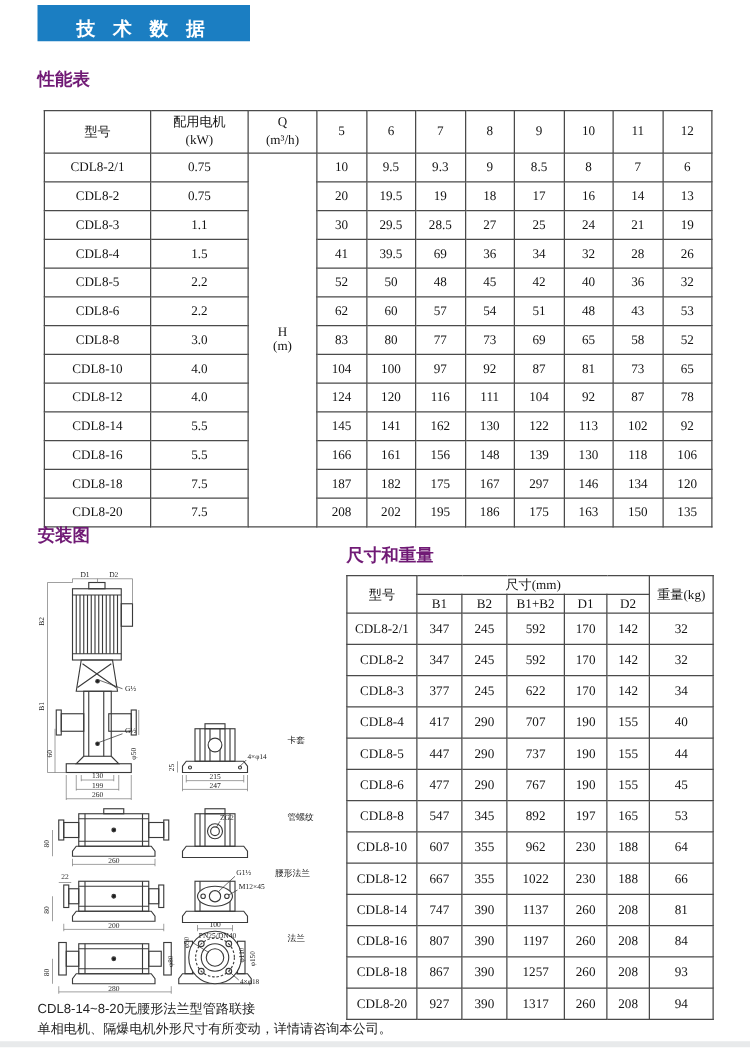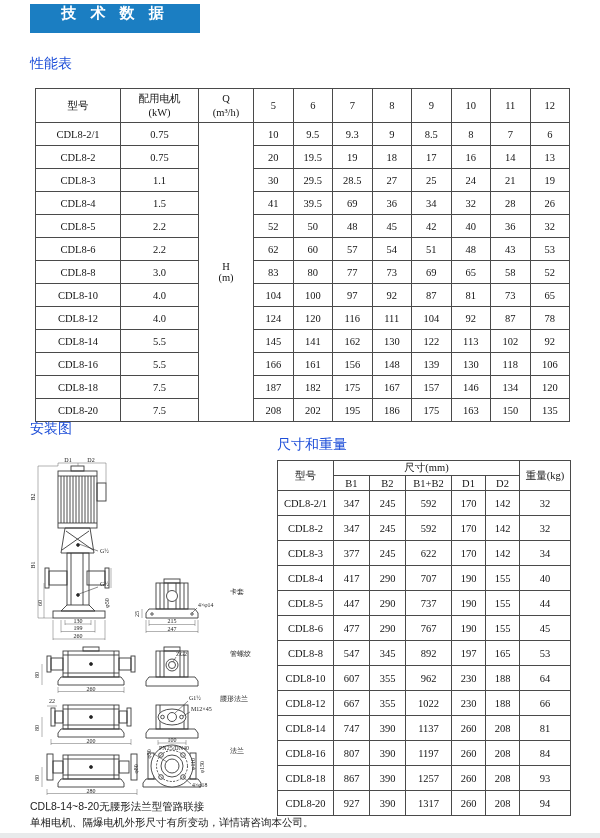--- a/index.html
+++ b/index.html
@@ -1,21 +1,21 @@
 <!DOCTYPE html>
 <html><head>
 <meta charset="utf-8">
 <style>
   html,body{margin:0;padding:0;}
   body{width:600px;height:838px;position:relative;background:#fff;
        font-family:"Liberation Sans",sans-serif;color:#1a1a1a;overflow:hidden;}
   .header-bar{position:absolute;left:30px;top:4px;width:170px;height:29px;background:#1b7ec2;
-       color:#fff;display:flex;align-items:flex-start;justify-content:center;font-weight:bold;
+       color:#fff;display:flex;align-items:flex-end;justify-content:center;font-weight:bold;
        font-size:15px;letter-spacing:5px;}
-  .section-title{position:absolute;font-weight:normal;font-size:14px;color:#1d4ed8;}
+  .section-title{position:absolute;font-weight:bold;font-size:14px;color:#701a75;}
   #perf-title{left:30px;top:55px;}
   #install-title{left:30px;top:420px;}
   #dim-title{left:277px;top:436px;}
   table{border-collapse:collapse;table-layout:fixed;font-family:"Liberation Serif",serif;}
   th,td{border:1px solid #4a4a4a;text-align:center;vertical-align:middle;padding:0;
         font-weight:normal;font-size:10.5px;color:#141414;}
   #perf-table{position:absolute;left:35px;top:88px;width:535px;}
   #perf-table thead tr{height:34px;}
   #perf-table tbody tr{height:23px;}
   #dim-table{position:absolute;left:277px;top:460px;width:293px;}
@@ -202,21 +202,21 @@
         <td>118</td>
         <td>106</td>
       </tr>
       <tr>
         <td>CDL8-18</td>
         <td>7.5</td>
         <td>187</td>
         <td>182</td>
         <td>175</td>
         <td>167</td>
-        <td>157</td>
+        <td>297</td>
         <td>146</td>
         <td>134</td>
         <td>120</td>
       </tr>
       <tr>
         <td>CDL8-20</td>
         <td>7.5</td>
         <td>208</td>
         <td>202</td>
         <td>195</td>

